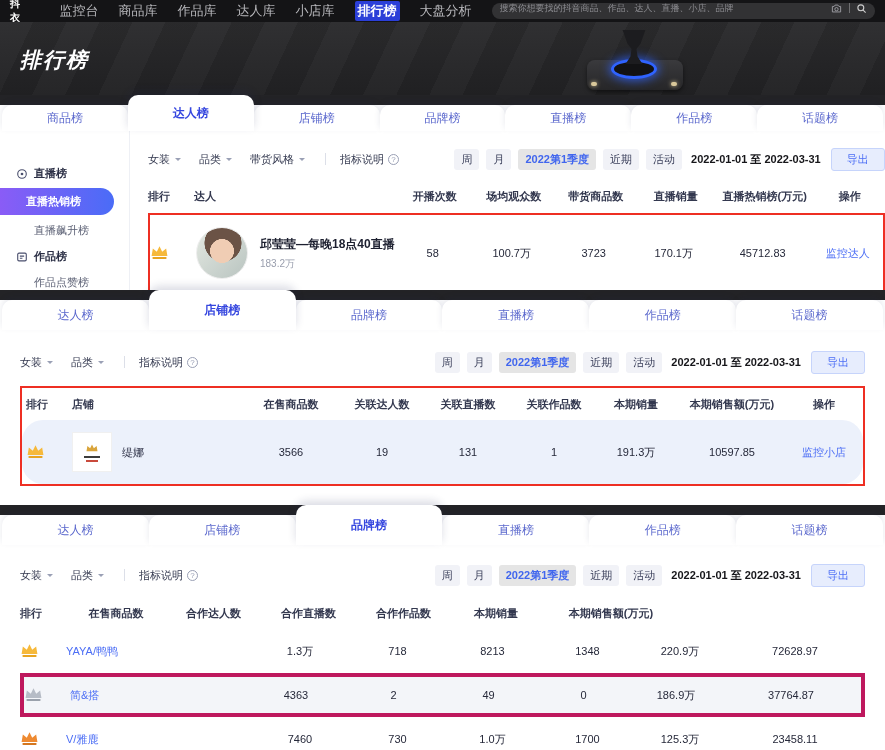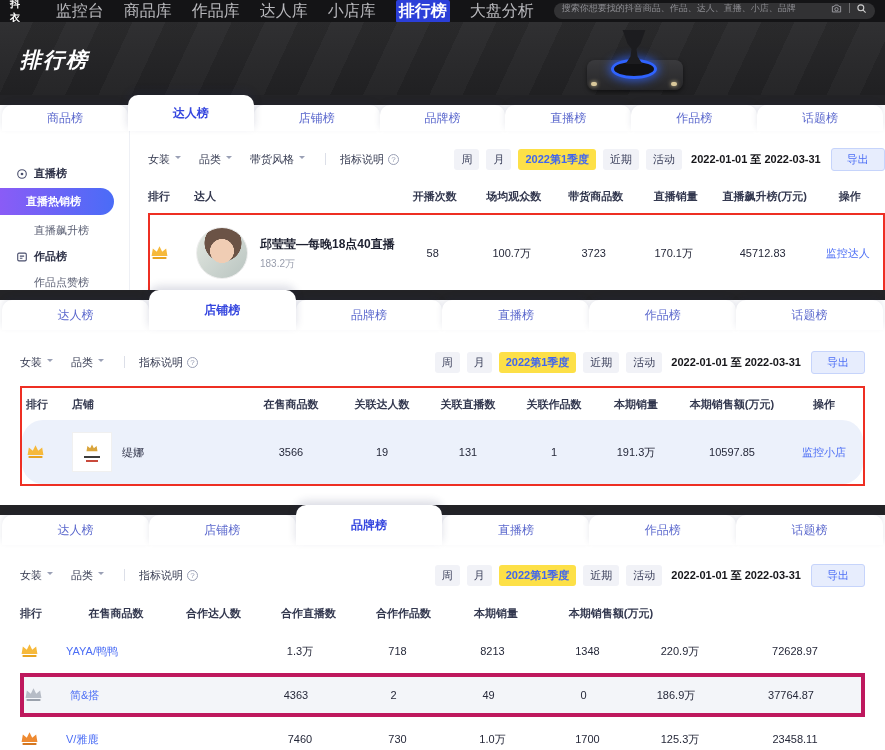--- a/index.html
+++ b/index.html
@@ -3,21 +3,21 @@
 <meta charset="utf-8">
 <style>
   * { margin:0; padding:0; box-sizing:border-box; }
   html,body { width:885px; height:750px; overflow:hidden; }
   body { font-family:"Liberation Sans","DejaVu Sans",sans-serif; background:#fff; color:#2b2f45; }
   .page { position:relative; width:885px; height:750px; overflow:hidden; background:#fff; }
 
   
   .topnav { height:22px; background:#141416; display:flex; align-items:center; padding:0 10px; }
   .logo { color:#fff; font-size:10px; font-weight:900; letter-spacing:1px; margin-right:28px; }
-  .navitem { color:#b9b9bd; font-size:16px; margin-right:20px; cursor:pointer; white-space:nowrap; }
+  .navitem { color:#b9b9bd; font-size:13px; margin-right:20px; cursor:pointer; white-space:nowrap; }
   .navitem.active { color:#fff; font-weight:700; background:#2b3fd8; padding:1px 3px; border-radius:2px; }
   .searchwrap { margin-left:auto; display:flex; align-items:flex-start; width:392px; height:16px; background:rgba(255,255,255,.13); border-radius:9px; padding:0 8px; }
   .searchwrap input { flex:1; background:transparent; border:none; outline:none; color:#cfcfcf; font-size:9px; }
   .searchwrap input::placeholder { color:#8d8d92; }
   .sicon { width:11px; height:11px; margin-left:6px; flex:none; }
   .sdiv { width:1px; height:10px; background:rgba(255,255,255,.3); margin-left:7px; }
 
   
   .banner { position:relative; height:73px; background:
       repeating-linear-gradient(115deg, rgba(255,255,255,.02) 0 30px, rgba(0,0,0,.06) 30px 60px),
@@ -51,29 +51,29 @@
   .sb-group { display:flex; align-items:center; gap:6px; color:#2b2f45; font-weight:700; padding:5px 0 5px 16px; cursor:pointer; }
   .sb-sub { color:#5a5f73; padding:6px 0 6px 34px; cursor:pointer; }
   .sb-sub.active { background:linear-gradient(90deg,#8a5cf6,#4a6cf7); color:#fff; font-weight:700;
       border-radius:0 14px 14px 0; width:114px; padding:6px 0 6px 26px; margin:2px 0; }
   .sbicon { width:12px; height:12px; flex:none; }
 
   .p1main { flex:1; padding:16px 8px 0 18px; }
 
   
   .ftr { display:flex; align-items:center; font-size:11px; height:24px; }
-  .fdrop { display:flex; align-items:flex-start; color:#33384f; margin-right:18px; cursor:pointer; }
+  .fdrop { display:flex; align-items:center; color:#33384f; margin-right:18px; cursor:pointer; }
   .caret { width:0; height:0; border:3.5px solid transparent; border-top-color:#9aa0b5; margin:4px 0 0 5px; }
   .fdiv { width:1px; height:12px; background:#dcdfe8; margin:0 14px 0 2px; }
   .fnote { display:flex; align-items:center; gap:4px; color:#33384f; cursor:pointer; }
   .qmark { width:11px; height:11px; border:1px solid #9aa0b5; border-radius:50%; color:#9aa0b5; font-size:8px;
       display:flex; align-items:center; justify-content:center; }
   .fspacer { flex:1; }
   .chip { background:#f1f2f7; color:#3c415c; border-radius:3px; padding:3px 7px; margin-left:7px; cursor:pointer; white-space:nowrap; }
-  .chip.on { background:#fde047; color:#4166ee; font-weight:700; }
+  .chip.on { background:#e5e5e5; color:#4166ee; font-weight:700; }
   .fdate { margin-left:9px; color:#16161a; font-weight:600; white-space:nowrap; cursor:pointer; }
   .btn-export { margin-left:10px; background:#e7edfd; color:#4c6ef5; border:1px solid #c6d4fb; border-radius:3px;
       padding:3px 15px; font-size:11px; cursor:pointer; white-space:nowrap; }
 
   
   .thead, .trow { display:flex; align-items:center; font-size:11px; }
   .thead { font-weight:700; color:#33384f; }
   .cell { text-align:center; white-space:nowrap; }
   .link { color:#4c6ef5; cursor:pointer; }
 
@@ -229,21 +229,21 @@
         <button class="btn-export">导出</button>
       </div>
 
       <div class="thead">
         <span class="cell c-rank">排行</span>
         <span class="cell c-main">达人</span>
         <span class="cell c-n1">开播次数</span>
         <span class="cell c-n2">场均观众数</span>
         <span class="cell c-n3">带货商品数</span>
         <span class="cell c-n4">直播销量</span>
-        <span class="cell c-n5">直播飙升榜(万元)</span>
+        <span class="cell c-n5">直播热销榜(万元)</span>
         <span class="cell c-act">操作</span>
       </div>
 
       <div class="redbox1">
         <div class="trow" style="width:100%;">
           <span class="cell c-rank">
             <svg class="crown" viewBox="0 0 24 20">
               <path d="M2 15 L3.6 5.5 L8.6 9.6 L12 2.6 L15.4 9.6 L20.4 5.5 L22 15 Z" fill="#f6b93b"></path>
               <rect x="3" y="16.2" width="18" height="2.6" rx="1.2" fill="#e8a420"></rect>
             </svg>

